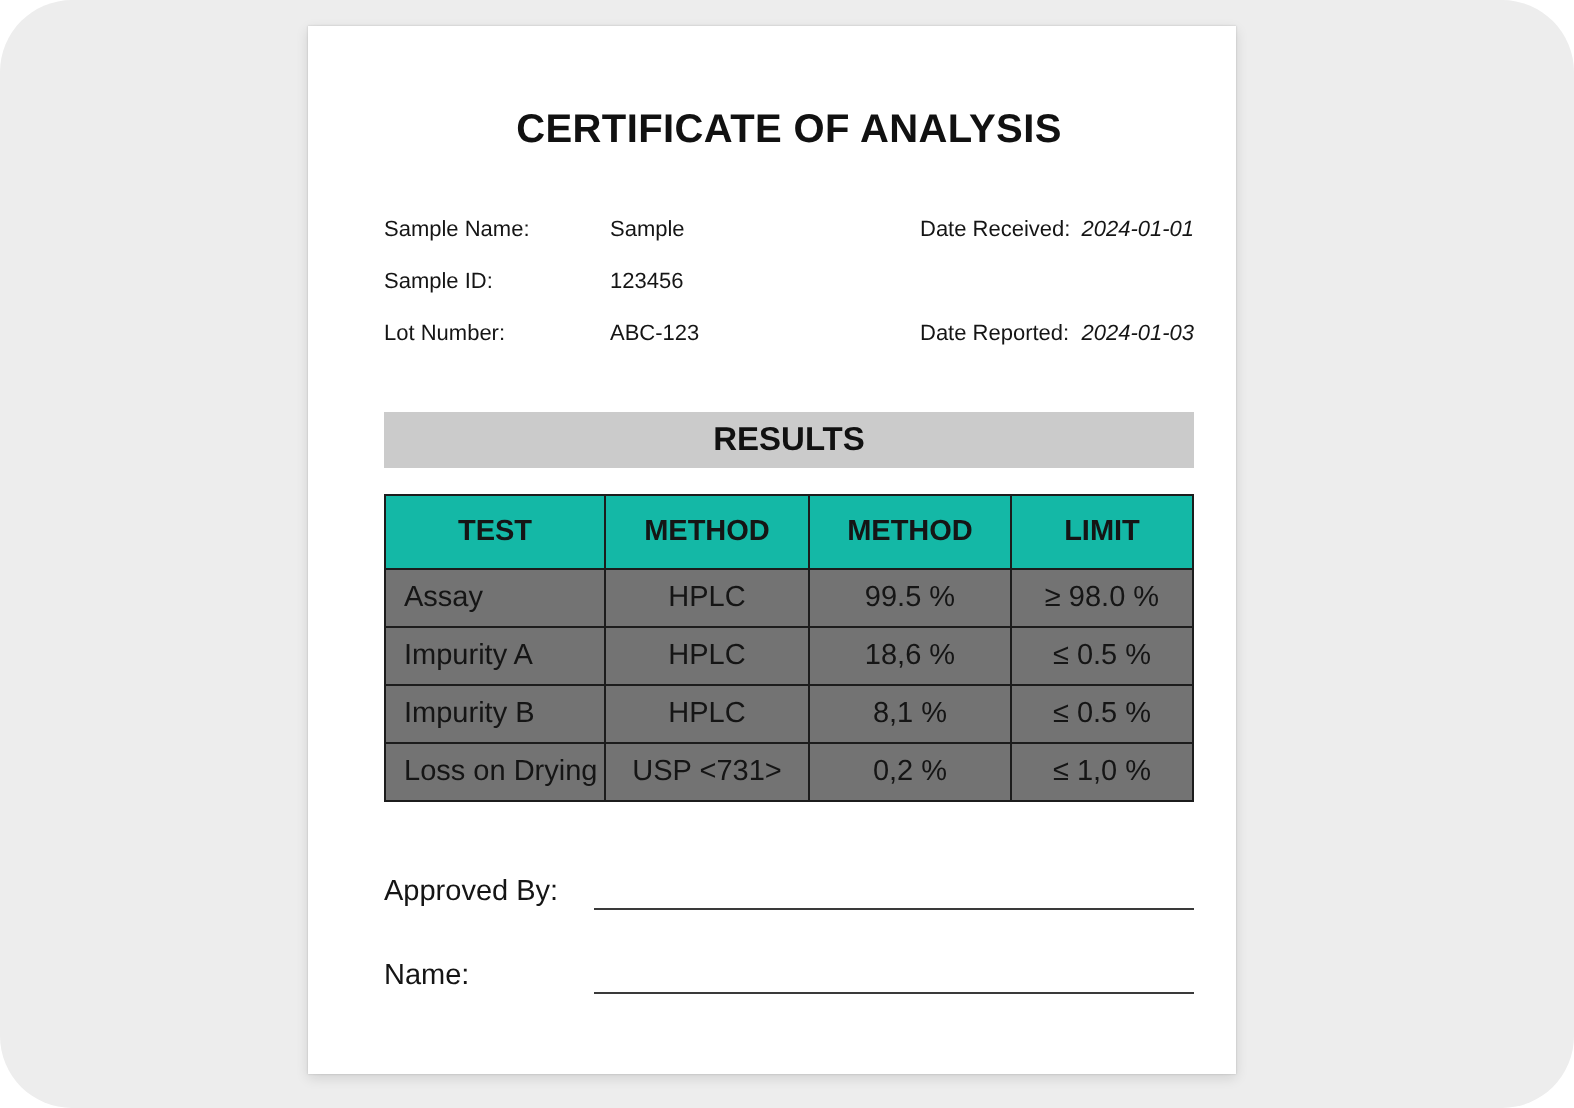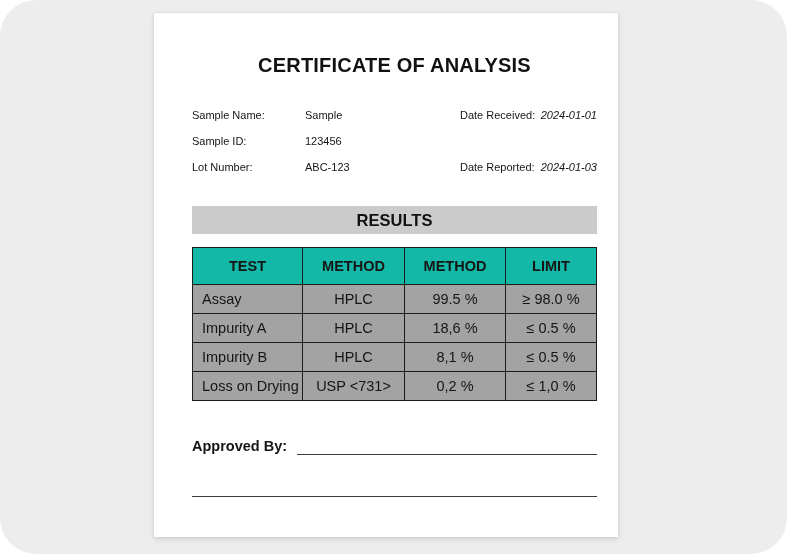--- a/index.html
+++ b/index.html
@@ -79,38 +79,37 @@
     white-space: nowrap;
   }
   table.results th {
     background: #14b8a6;
     height: 37px;
     font-weight: bold;
     text-align: center;
   }
   table.results td {
     height: 29px;
-    background: #a3a3a3;
+    background: #737373;
     text-align: center;
   }
   table.results td.test-col {
     text-align: left;
     padding-left: 9px;
   }
   col.c1 { width: 110px; }
   col.c2 { width: 102px; }
   col.c3 { width: 101px; }
   col.c4 { width: 91px; }
   
   .sig-row {
     display: flex;
     align-items: flex-end;
     margin-top: 36px;
     font-size: 14.5px;
-    font-weight: bold;
   }
   .sig-row.second { margin-top: 24px; }
   .sig-row .lbl { width: 105px; padding-bottom: 1px; }
   .sig-line {
     flex: 1;
     height: 18px;
     border-bottom: 1.2px solid #3a3a3a;
   }
 </style>
 </head>
@@ -193,17 +192,18 @@
           <td>≤ 1,0 %</td>
         </tr>
       </tbody>
     </table>
 
     <div class="sig-row">
       <span class="lbl">Approved By:</span>
       <span class="sig-line"></span>
     </div>
     <div class="sig-row second">
+      <span class="lbl">Name:</span>
       <span class="sig-line"></span>
     </div>
 
   </div>
 </div>
 
 </body></html>

